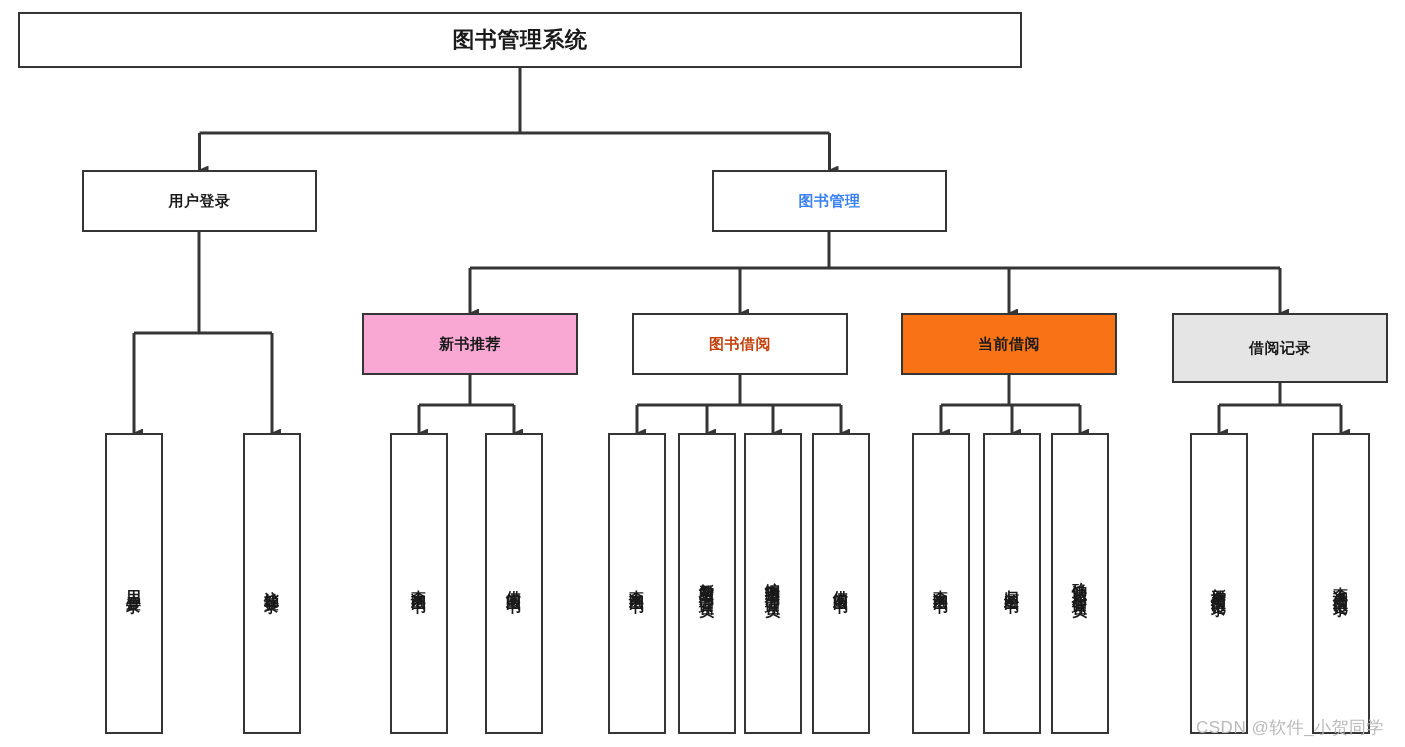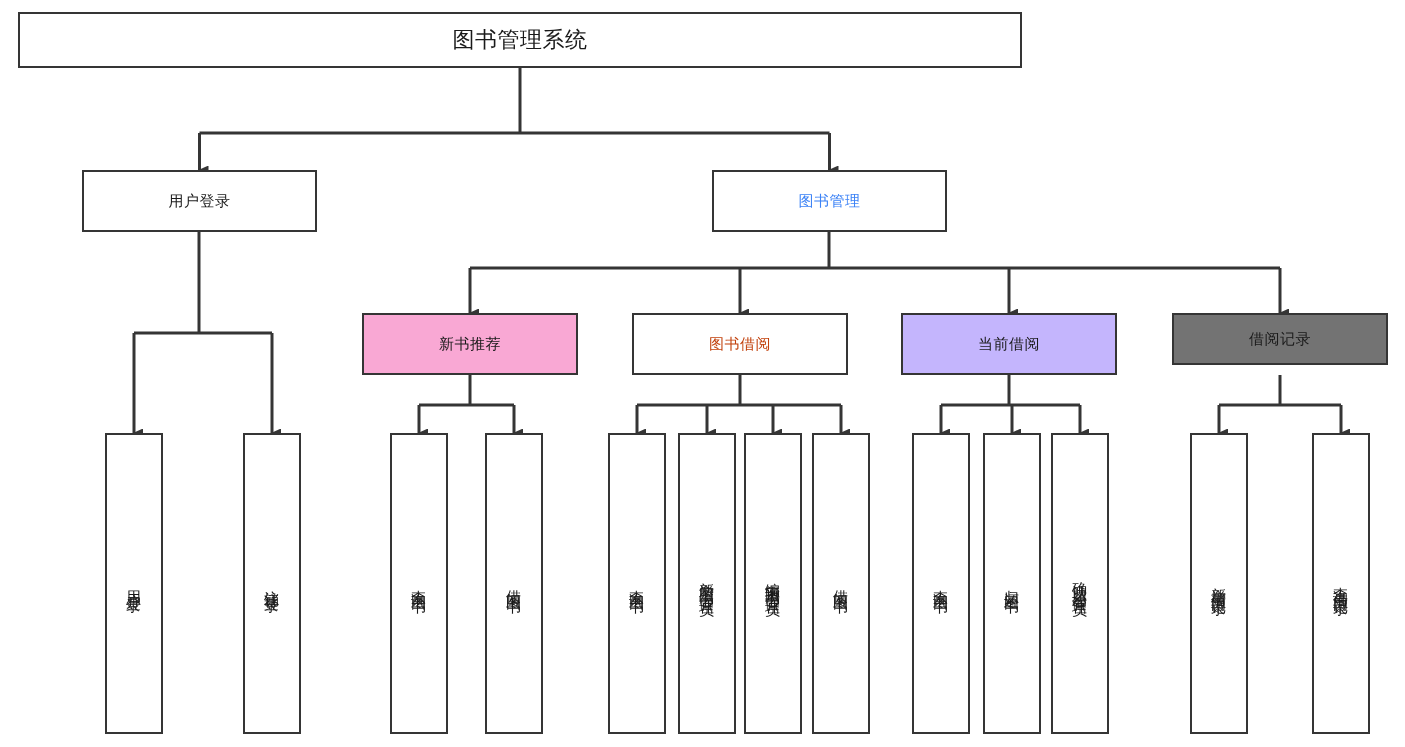--- a/index.html
+++ b/index.html
@@ -29,20 +29,21 @@
   }
   .node-box {
     position: absolute;
     box-sizing: border-box;
     background: #ffffff;
     border: 2px solid #353535;
     display: flex;
     align-items: center;
     justify-content: center;
     overflow: hidden;
+    font-weight: bold;
   }
   .node-label {
     color: #1a1a1a;
     font-size: 15px;
     line-height: 1.18;
     letter-spacing: 0.5px;
     white-space: nowrap;
     text-align: center;
   }
   .node-box.vertical .node-label {
@@ -117,24 +118,24 @@
       </div>
       <div class="node-box" style="left: 712px; top: 170px; width: 235px; height: 62px; border-color: rgb(53, 53, 53); background: rgb(255, 255, 255);">
         <span class="node-label" style="color: #3b82f6;">图书管理</span>
       </div>
       <div class="node-box" style="left: 362px; top: 313px; width: 216px; height: 62px; border-color: rgb(53, 53, 53); background: #f9a8d4;">
         <span class="node-label" style="color: rgb(26, 26, 26);">新书推荐</span>
       </div>
       <div class="node-box" style="left: 632px; top: 313px; width: 216px; height: 62px; border-color: rgb(53, 53, 53); background: rgb(255, 255, 255);">
         <span class="node-label" style="color: #c2410c;">图书借阅</span>
       </div>
-      <div class="node-box" style="left: 901px; top: 313px; width: 216px; height: 62px; border-color: rgb(53, 53, 53); background: #c4b5fd;">
+      <div class="node-box" style="left: 901px; top: 313px; width: 216px; height: 62px; border-color: rgb(53, 53, 53); background: #f97316;">
         <span class="node-label" style="color: rgb(26, 26, 26);">当前借阅</span>
       </div>
-      <div class="node-box" style="left: 1172px; top: 313px; width: 216px; height: 52px; border-color: rgb(53, 53, 53); background: #737373;">
+      <div class="node-box" style="left: 1172px; top: 313px; width: 216px; height: 70px; border-color: rgb(53, 53, 53); background: #e5e5e5;">
         <span class="node-label" style="color: rgb(26, 26, 26);">借阅记录</span>
       </div>
       <div class="node-box vertical" style="left: 105px; top: 433px; width: 58px; height: 301px; border-color: rgb(53, 53, 53); background: rgb(255, 255, 255);">
         <span class="node-label" style="color: rgb(26, 26, 26);">用户登录</span>
       </div>
       <div class="node-box vertical" style="left: 243px; top: 433px; width: 58px; height: 301px; border-color: rgb(53, 53, 53); background: rgb(255, 255, 255);">
         <span class="node-label" style="color: rgb(26, 26, 26);">注销登录</span>
       </div>
       <div class="node-box vertical" style="left: 390px; top: 433px; width: 58px; height: 301px; border-color: rgb(53, 53, 53); background: rgb(255, 255, 255);">
         <span class="node-label" style="color: rgb(26, 26, 26);">查询图书</span>
@@ -164,13 +165,14 @@
         <span class="node-label" style="color: rgb(26, 26, 26);">确认归还（管理员）</span>
       </div>
       <div class="node-box vertical" style="left: 1190px; top: 433px; width: 58px; height: 301px; border-color: rgb(53, 53, 53); background: rgb(255, 255, 255);">
         <span class="node-label" style="color: rgb(26, 26, 26);">新增借阅记录</span>
       </div>
       <div class="node-box vertical" style="left: 1312px; top: 433px; width: 58px; height: 301px; border-color: rgb(53, 53, 53); background: rgb(255, 255, 255);">
         <span class="node-label" style="color: rgb(26, 26, 26);">查询借阅记录</span>
       </div>
     </div>
 
+  <div class="watermark" style="left: 1196px; top: 716px; color: rgb(185, 185, 185);">CSDN @软件_小贺同学</div>
 </div>
 
 </body></html>

